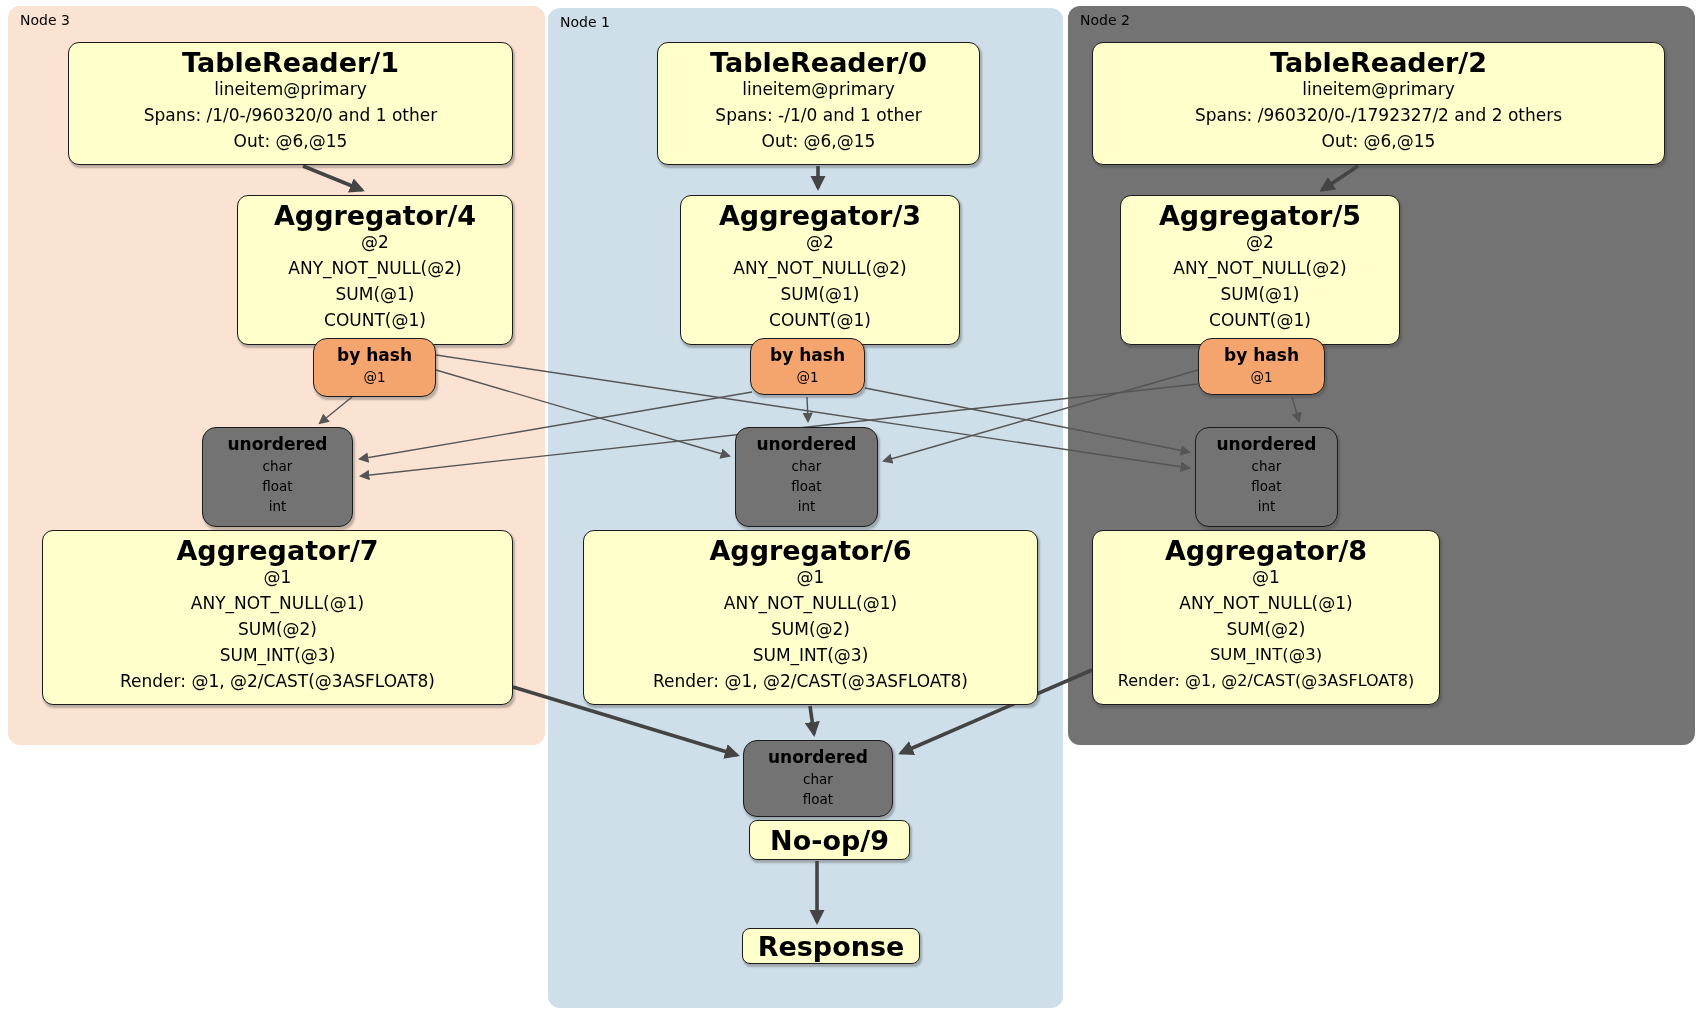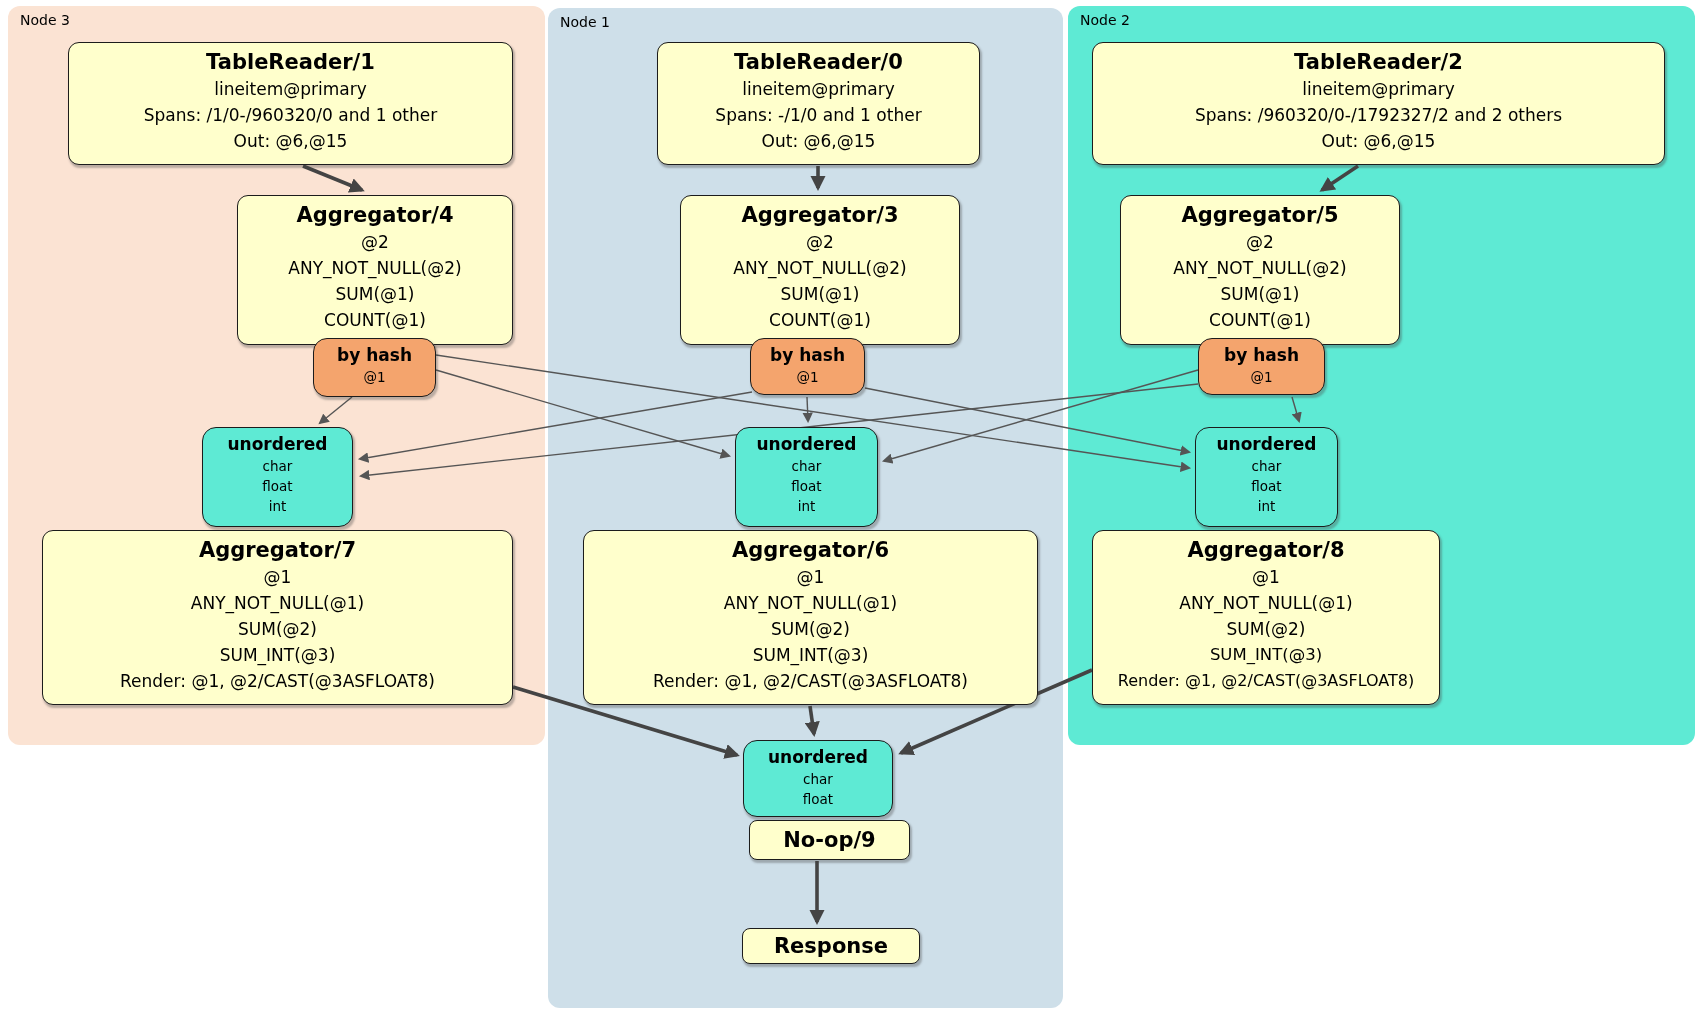--- a/index.html
+++ b/index.html
@@ -3,37 +3,37 @@
 <meta charset="utf-8">
 <style>
   html,body { margin:0; padding:0; background:#ffffff; }
   .canvas {
     position:relative; width:1706px; height:1016px; background:#ffffff;
     font-family:"DejaVu Sans","Liberation Sans",sans-serif; overflow:hidden;
   }
   .panel { position:absolute; border-radius:12px; }
   .panel-node3 { left:8px;   top:6px; width:537px; height:739px; background:#fbe3d3; }
   .panel-node1 { left:548px; top:8px; width:515px; height:1000px; background:#cedfe9; }
-  .panel-node2 { left:1068px;top:6px; width:627px; height:739px; background:#5eead4; }
+  .panel-node2 { left:1068px;top:6px; width:627px; height:739px; background:#737373; }
   .panel-label { position:absolute; top:6px; left:12px; font-size:14px; color:#000; }
   .edges { position:absolute; left:0; top:0; z-index:2; pointer-events:none; }
   .box {
     position:absolute; z-index:3; box-sizing:border-box;
     border:1.6px solid #1c1c1c; border-radius:11px; background:#ffffcc;
     text-align:center; color:#000;
     box-shadow:1.5px 2.5px 2px rgba(70,70,70,0.35);
   }
-  .box .t { font-weight:bold; font-size:21px; line-height:27px; }
+  .box .t { font-weight:bold; font-size:27px; line-height:27px; }
   .box .l { font-size:17px; line-height:26px; white-space:nowrap; }
   .big  { padding-top:6px; }
   .small { padding-top:5px; border-radius:14px; }
   .small .t { font-size:17px; line-height:23px; font-weight:bold; }
   .small .l { font-size:13.5px; line-height:20px; }
   .router { background:#f4a46d; }
-  .sync   { background:#5eead4; }
+  .sync   { background:#737373; }
   .center { display:flex; align-items:center; justify-content:center; padding-top:0;margin-left:12px; }
 </style>
 </head>
 <body>
 
 <div class="canvas">
 
   <div class="panel panel-node3">
     <span class="panel-label">Node 3</span>
   </div>

